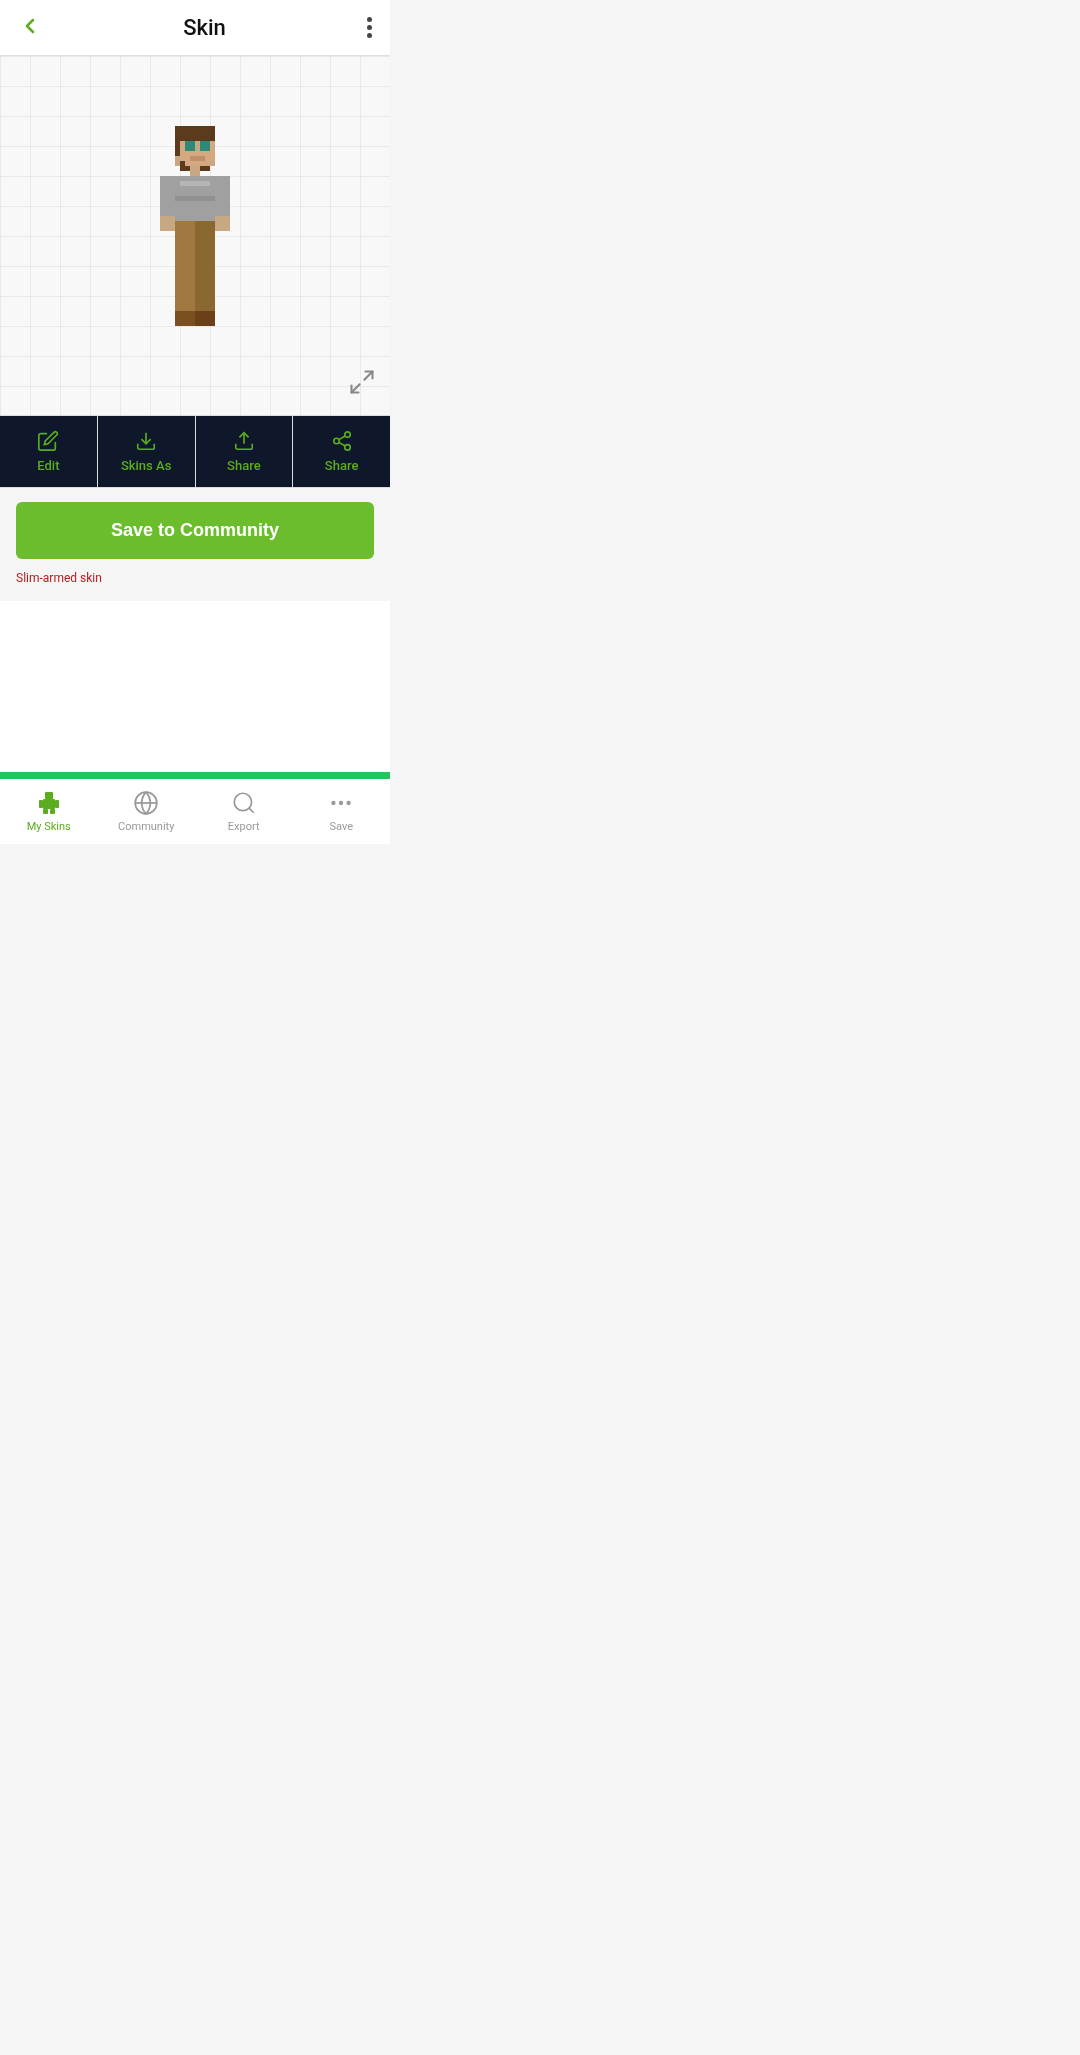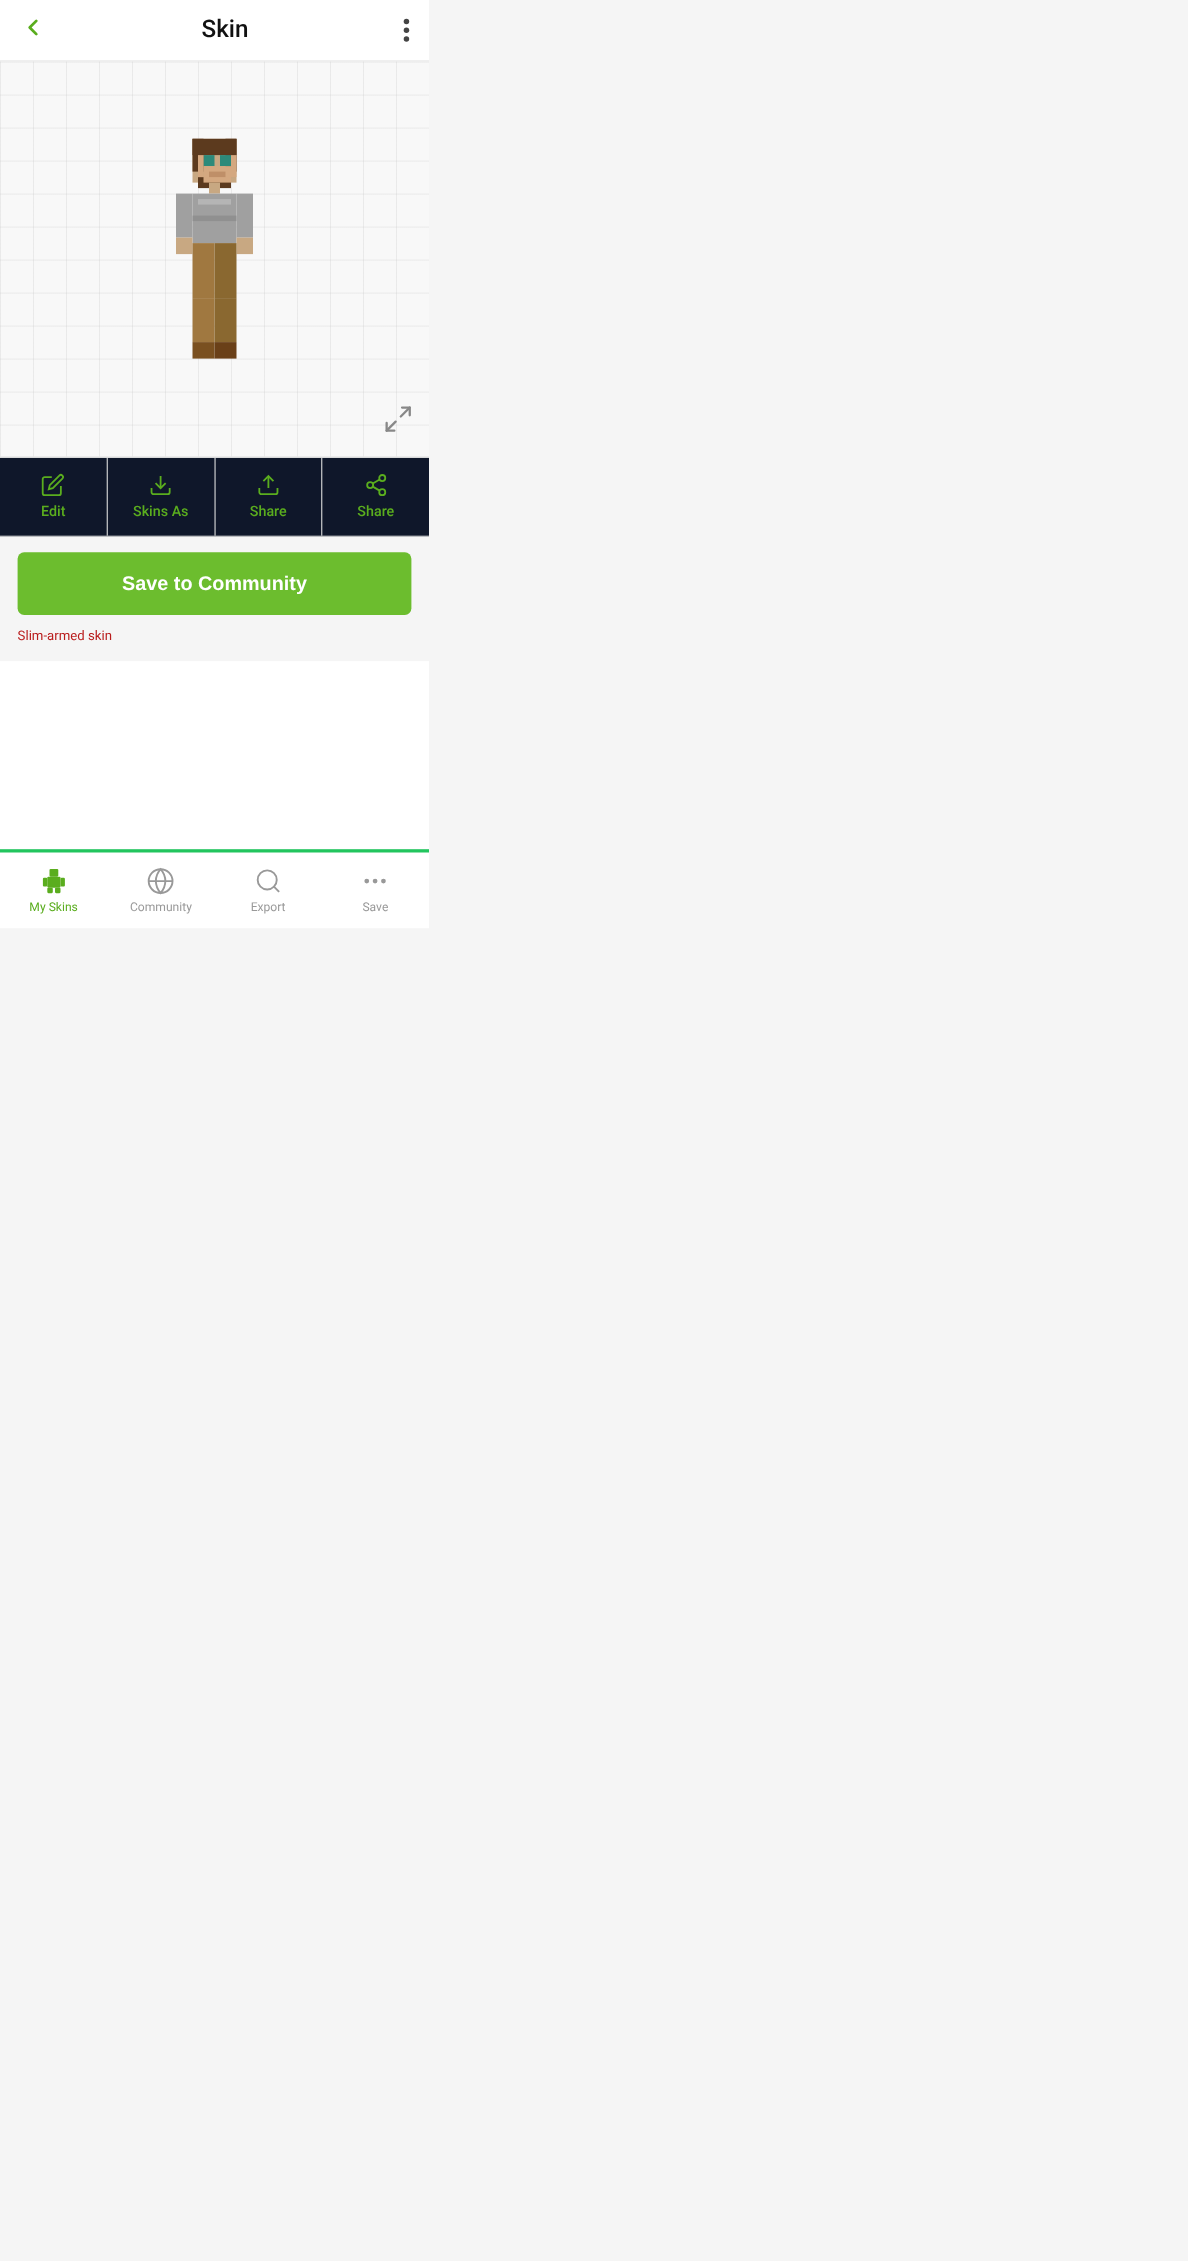--- a/index.html
+++ b/index.html
@@ -137,21 +137,21 @@
     
     .content-spacer {
       flex: 1;
       background: #fff;
     }
 
     
     .bottom-nav {
       display: flex;
       background: #fff;
-      border-top: 3px solid #22c55e;
+      border-top: 7px solid #22c55e;
       height: 72px;
     }
     .nav-item {
       flex: 1;
       display: flex;
       flex-direction: column;
       align-items: center;
       justify-content: center;
       gap: 4px;
       cursor: pointer;

